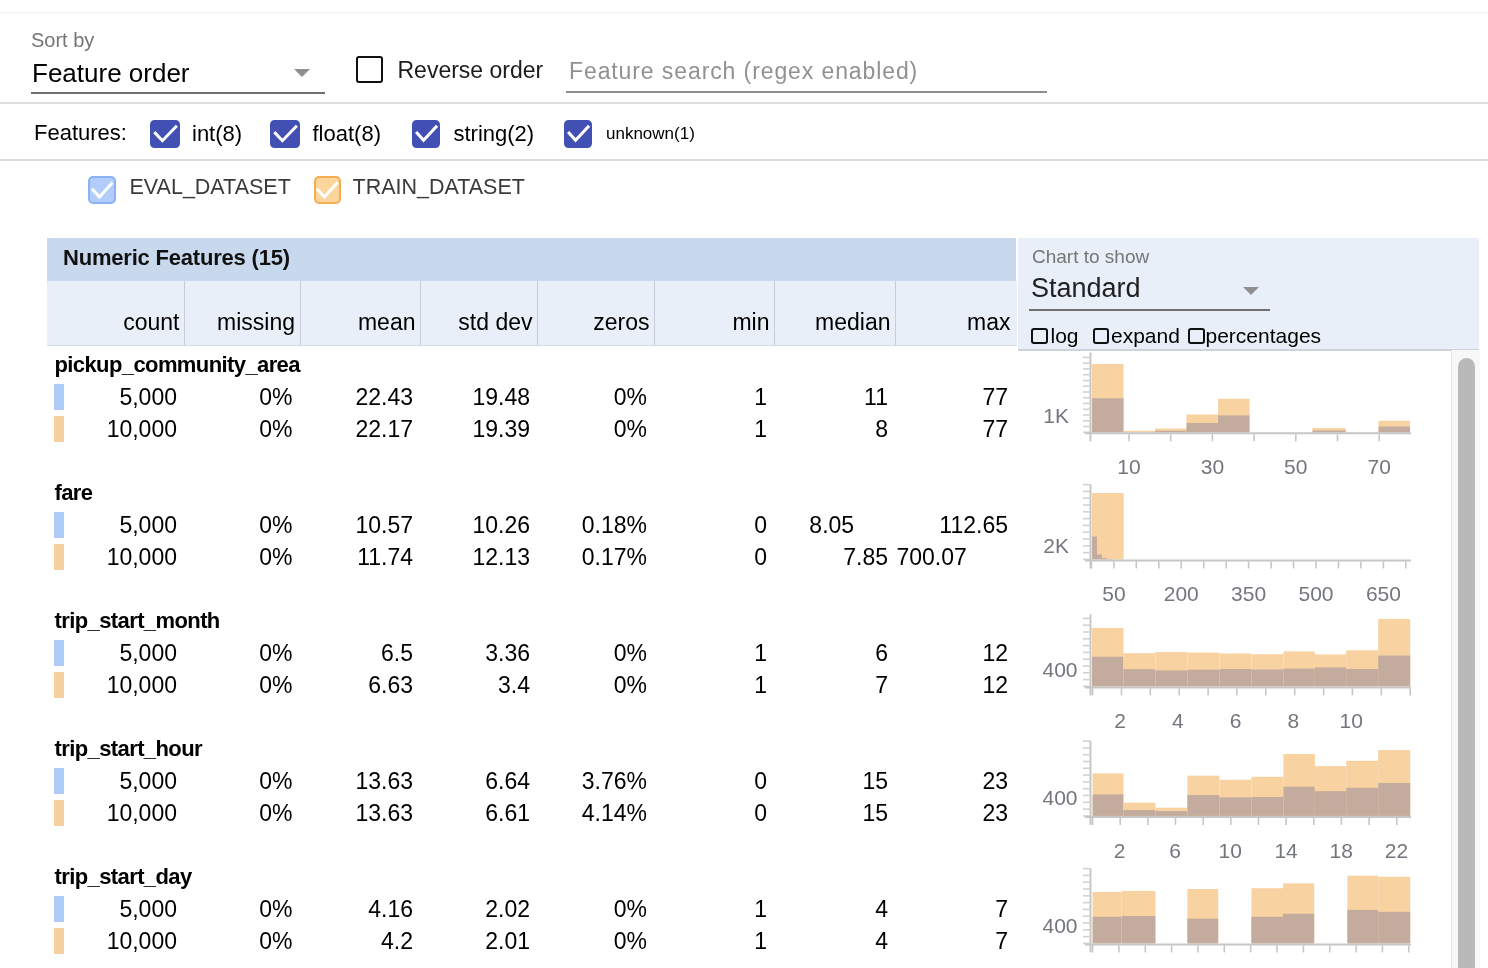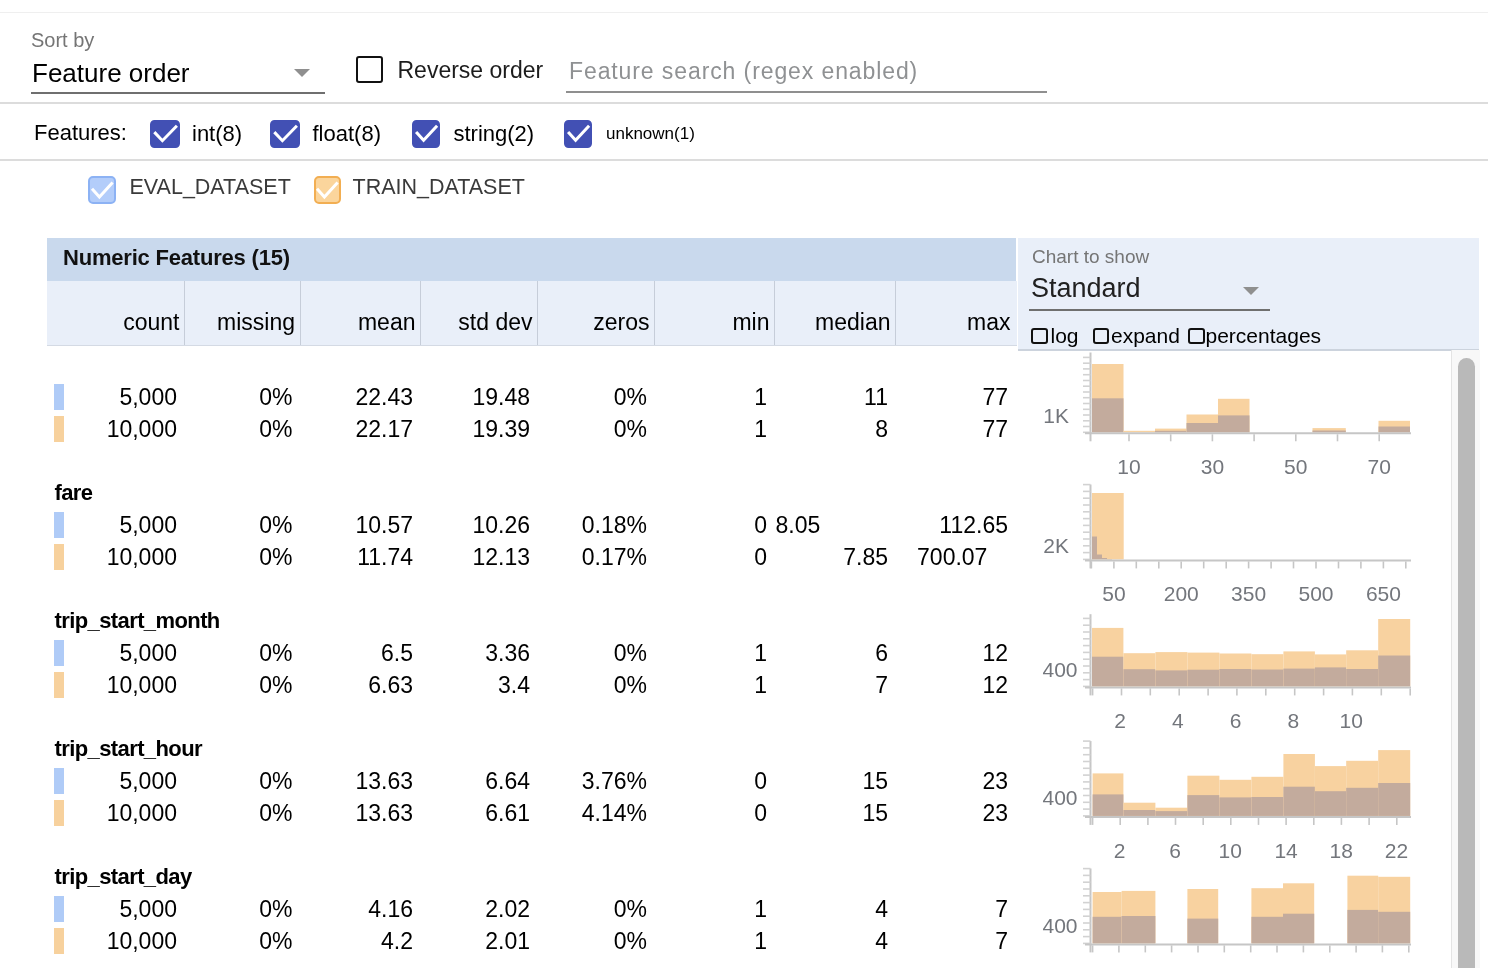--- a/index.html
+++ b/index.html
@@ -99,20 +99,21 @@
 <div style="position:absolute;left:1031px;top:273px;font-size:27px;color:#212121">Standard</div>
 <div class="tri" style="left:1243px;top:287px"></div>
 <div style="position:absolute;left:1029px;top:309px;width:241px;height:2px;background:#6f6f6f"></div>
 <div style="position:absolute;left:1031px;top:327.5px;width:16.5px;height:16.5px;border:2.5px solid #111;border-radius:3px;background:transparent;box-sizing:border-box"></div>
 <div style="position:absolute;left:1050.5px;top:322.5px;height:25px;line-height:25px;font-size:21px">log</div>
 <div style="position:absolute;left:1092.5px;top:327.5px;width:16.5px;height:16.5px;border:2.5px solid #111;border-radius:3px;background:transparent;box-sizing:border-box"></div>
 <div style="position:absolute;left:1111px;top:322.5px;height:25px;line-height:25px;font-size:21px">expand</div>
 <div style="position:absolute;left:1188px;top:327.5px;width:16.5px;height:16.5px;border:2.5px solid #111;border-radius:3px;background:transparent;box-sizing:border-box"></div>
 <div style="position:absolute;left:1205.5px;top:322.5px;height:25px;line-height:25px;font-size:21px">percentages</div>
 
+<div style="position:absolute;left:54.5px;top:349.5px;height:30px;line-height:30px;font-weight:bold;font-size:22px;letter-spacing:-0.6px">pickup_community_area</div>
 <div style="position:absolute;left:54px;top:384px;width:10px;height:26px;background:#afcbf7"></div>
 <div style="position:absolute;left:54px;top:416px;width:10px;height:26px;background:#f7d19d"></div>
 <div style="position:absolute;left:47px;top:380.5px;width:130.0px;height:32px;line-height:32px;text-align:right">5,000</div>
 <div style="position:absolute;left:185.5px;top:380.5px;width:107.0px;height:32px;line-height:32px;text-align:right">0%</div>
 <div style="position:absolute;left:301px;top:380.5px;width:112.0px;height:32px;line-height:32px;text-align:right">22.43</div>
 <div style="position:absolute;left:421.5px;top:380.5px;width:108.5px;height:32px;line-height:32px;text-align:right">19.48</div>
 <div style="position:absolute;left:538.5px;top:380.5px;width:108.5px;height:32px;line-height:32px;text-align:right">0%</div>
 <div style="position:absolute;left:655.5px;top:380.5px;width:111.5px;height:32px;line-height:32px;text-align:right">1</div>
 <div style="position:absolute;left:775.5px;top:380.5px;width:112.5px;height:32px;line-height:32px;text-align:right">11</div>
 <div style="position:absolute;left:896.5px;top:380.5px;width:111.5px;height:32px;line-height:32px;text-align:right">77</div>
@@ -126,30 +127,30 @@
 <div style="position:absolute;left:896.5px;top:413px;width:111.5px;height:32px;line-height:32px;text-align:right">77</div>
 <div style="position:absolute;left:54.5px;top:477.5px;height:30px;line-height:30px;font-weight:bold;font-size:22px;letter-spacing:-0.6px">fare</div>
 <div style="position:absolute;left:54px;top:512px;width:10px;height:26px;background:#afcbf7"></div>
 <div style="position:absolute;left:54px;top:544px;width:10px;height:26px;background:#f7d19d"></div>
 <div style="position:absolute;left:47px;top:508.5px;width:130.0px;height:32px;line-height:32px;text-align:right">5,000</div>
 <div style="position:absolute;left:185.5px;top:508.5px;width:107.0px;height:32px;line-height:32px;text-align:right">0%</div>
 <div style="position:absolute;left:301px;top:508.5px;width:112.0px;height:32px;line-height:32px;text-align:right">10.57</div>
 <div style="position:absolute;left:421.5px;top:508.5px;width:108.5px;height:32px;line-height:32px;text-align:right">10.26</div>
 <div style="position:absolute;left:538.5px;top:508.5px;width:108.5px;height:32px;line-height:32px;text-align:right">0.18%</div>
 <div style="position:absolute;left:655.5px;top:508.5px;width:111.5px;height:32px;line-height:32px;text-align:right">0</div>
-<div style="position:absolute;left:775.5px;top:508.5px;width:112.5px;height:32px;line-height:32px;text-align:left">8.05</div>
+<div style="position:absolute;left:775.5px;top:508.5px;width:112.5px;height:32px;line-height:32px;text-align:center">8.05</div>
 <div style="position:absolute;left:896.5px;top:508.5px;width:111.5px;height:32px;line-height:32px;text-align:right">112.65</div>
 <div style="position:absolute;left:47px;top:541px;width:130.0px;height:32px;line-height:32px;text-align:right">10,000</div>
 <div style="position:absolute;left:185.5px;top:541px;width:107.0px;height:32px;line-height:32px;text-align:right">0%</div>
 <div style="position:absolute;left:301px;top:541px;width:112.0px;height:32px;line-height:32px;text-align:right">11.74</div>
 <div style="position:absolute;left:421.5px;top:541px;width:108.5px;height:32px;line-height:32px;text-align:right">12.13</div>
 <div style="position:absolute;left:538.5px;top:541px;width:108.5px;height:32px;line-height:32px;text-align:right">0.17%</div>
 <div style="position:absolute;left:655.5px;top:541px;width:111.5px;height:32px;line-height:32px;text-align:right">0</div>
 <div style="position:absolute;left:775.5px;top:541px;width:112.5px;height:32px;line-height:32px;text-align:right">7.85</div>
-<div style="position:absolute;left:896.5px;top:541px;width:111.5px;height:32px;line-height:32px;text-align:center">700.07</div>
+<div style="position:absolute;left:896.5px;top:541px;width:111.5px;height:32px;line-height:32px;text-align:left">700.07</div>
 <div style="position:absolute;left:54.5px;top:605.5px;height:30px;line-height:30px;font-weight:bold;font-size:22px;letter-spacing:-0.6px">trip_start_month</div>
 <div style="position:absolute;left:54px;top:640px;width:10px;height:26px;background:#afcbf7"></div>
 <div style="position:absolute;left:54px;top:672px;width:10px;height:26px;background:#f7d19d"></div>
 <div style="position:absolute;left:47px;top:636.5px;width:130.0px;height:32px;line-height:32px;text-align:right">5,000</div>
 <div style="position:absolute;left:185.5px;top:636.5px;width:107.0px;height:32px;line-height:32px;text-align:right">0%</div>
 <div style="position:absolute;left:301px;top:636.5px;width:112.0px;height:32px;line-height:32px;text-align:right">6.5</div>
 <div style="position:absolute;left:421.5px;top:636.5px;width:108.5px;height:32px;line-height:32px;text-align:right">3.36</div>
 <div style="position:absolute;left:538.5px;top:636.5px;width:108.5px;height:32px;line-height:32px;text-align:right">0%</div>
 <div style="position:absolute;left:655.5px;top:636.5px;width:111.5px;height:32px;line-height:32px;text-align:right">1</div>
 <div style="position:absolute;left:775.5px;top:636.5px;width:112.5px;height:32px;line-height:32px;text-align:right">6</div>

